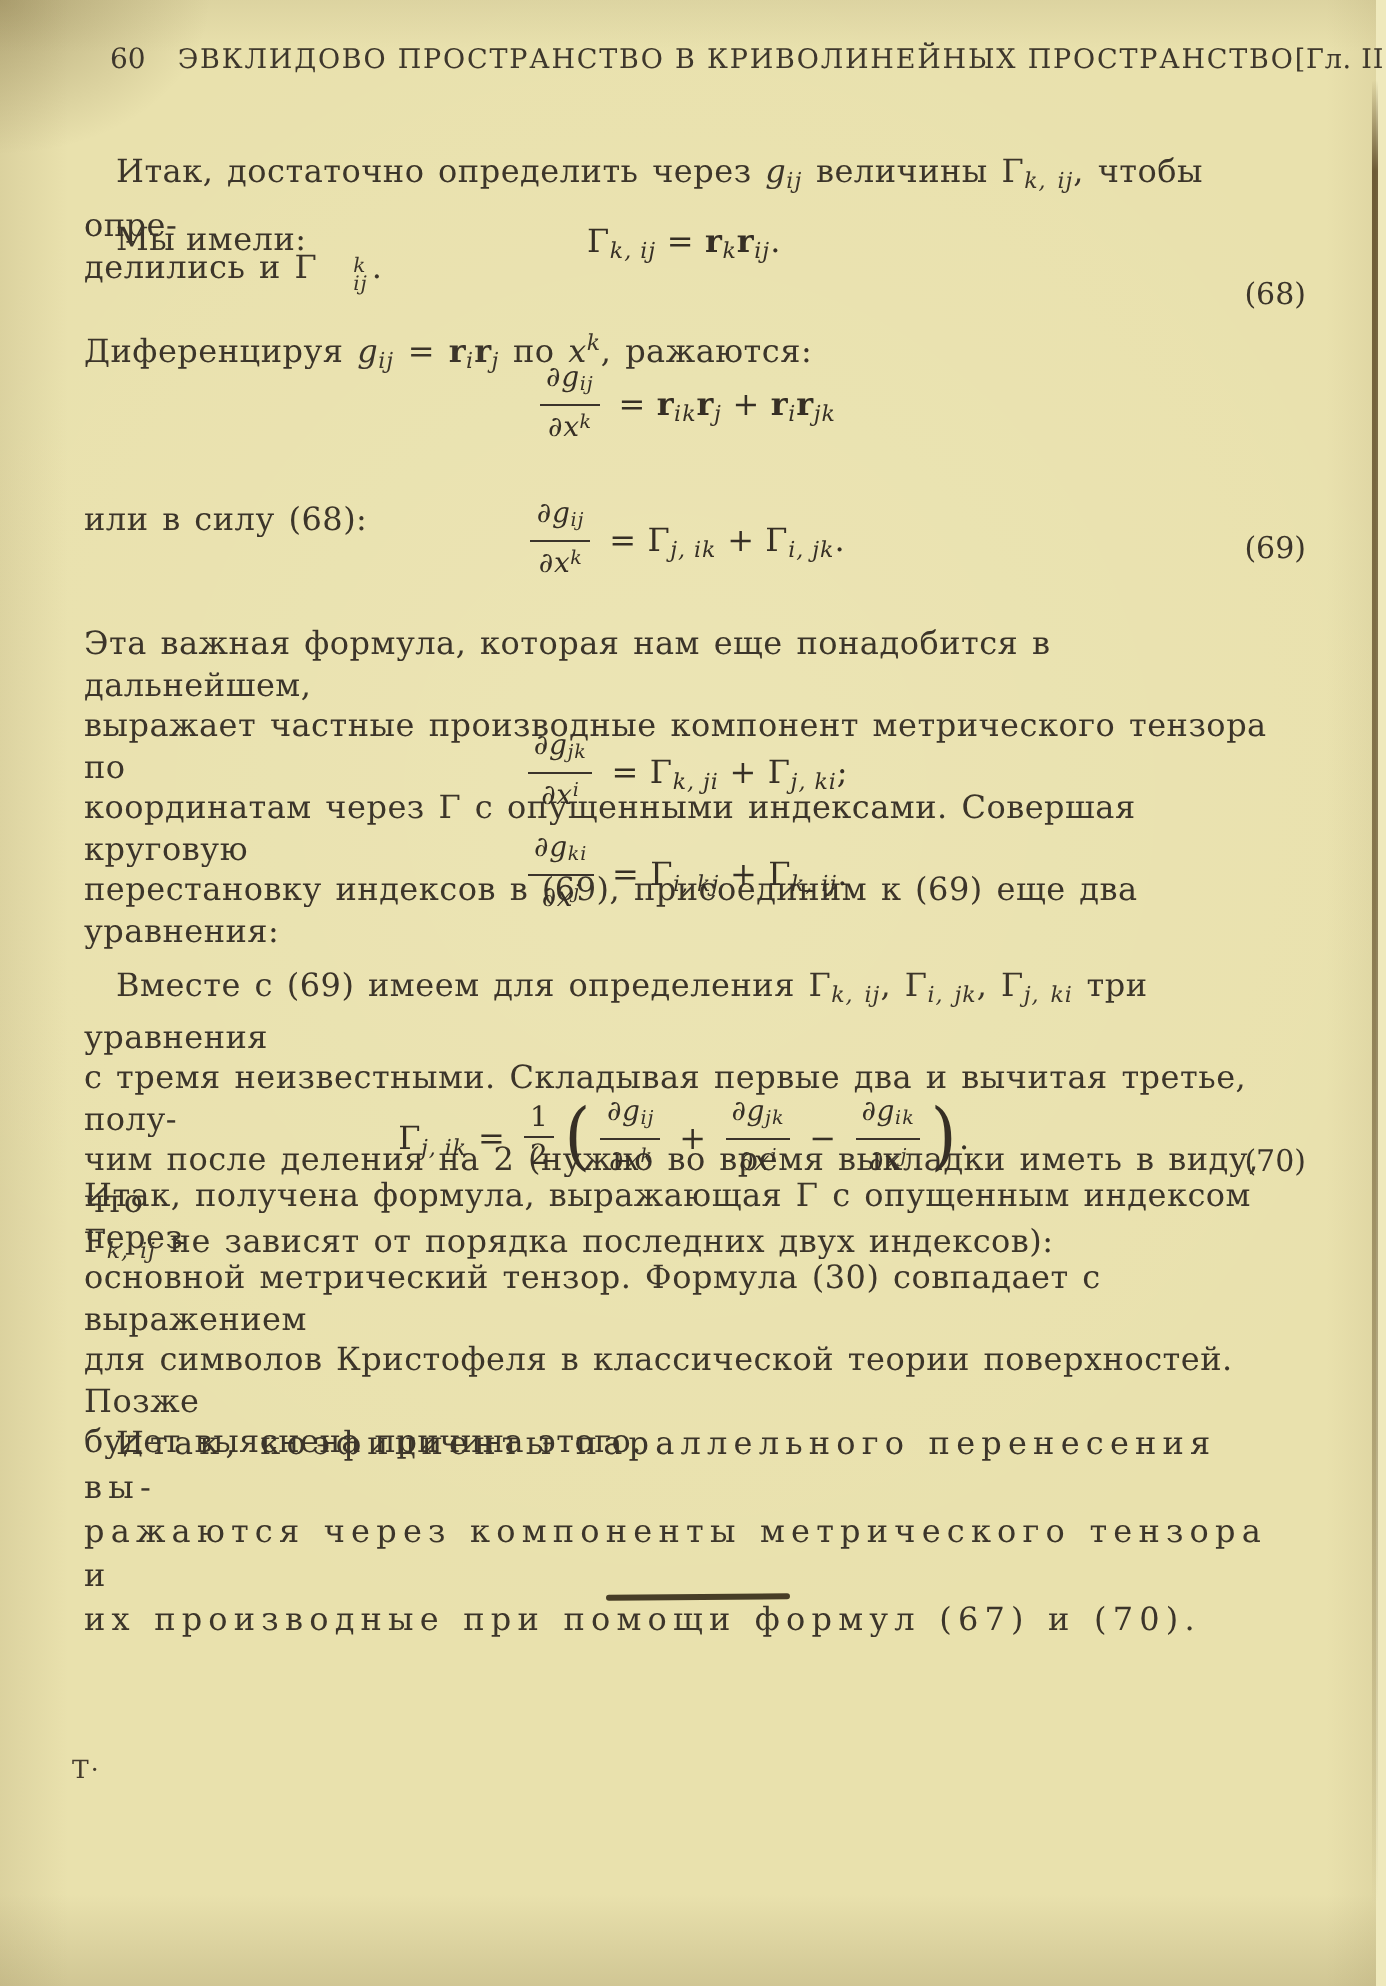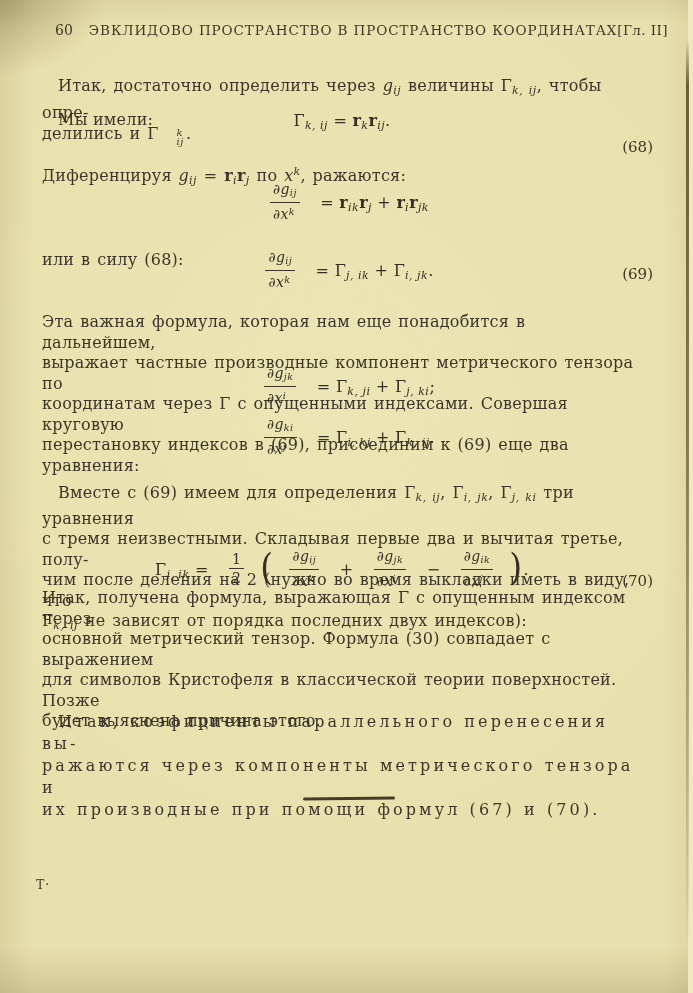--- a/index.html
+++ b/index.html
@@ -61,21 +61,21 @@
   .n69{top:1px;}
   .n70{top:50%;transform:translateY(-58%);}
   
   .rm{}
   .it{font-style:italic;}
   .vec{font-weight:bold;}
   .msub{font-size:11px;font-style:italic;vertical-align:-3px;letter-spacing:.5px;}
   .msup{font-size:11px;font-style:italic;vertical-align:6px;letter-spacing:.3px;}
   .supsub{display:inline-block;vertical-align:-6px;margin:0 2px;text-align:left;}
   .ssa,.ssb{display:block;font-size:10px;font-style:italic;line-height:9px;letter-spacing:.5px;}
-  .frac{display:inline-block;vertical-align:middle;margin:0 15px;position:relative;top:-2px;}
+  .frac{display:inline-block;vertical-align:middle;text-align:center;margin:0 4px;position:relative;top:-2px;}
   .frac .fnum{display:block;font-size:14px;line-height:16px;padding:0 3px 1px;border-bottom:1.4px solid #3b342b;}
   .frac .fden{display:block;font-size:14px;line-height:16px;padding:1px 3px 0;}
   .frac .msub{font-size:9.5px;vertical-align:-2px;}
   .frac .msup{font-size:9.5px;vertical-align:4px;}
   .bigp{
     display:inline-block;font-size:33px;font-weight:400;line-height:0;
     vertical-align:middle;transform:scaleY(1.12);position:relative;top:-2px;margin:0 1px;
   }
   
   .mid-rule{
@@ -86,21 +86,21 @@
 </style>
 </head>
 <body>
 
 <div class="page">
   <div class="edge-strip"></div>
   <div class="edge-line"></div>
 
   <header class="running-head">
     <span class="pg">60</span>
-    <span class="rh-title">ЭВКЛИДОВО ПРОСТРАНСТВО В ПРОСТРАНСТВО КООРДИНАТАХ</span>
+    <span class="rh-title">ЭВКЛИДОВО ПРОСТРАНСТВО В КРИВОЛИНЕЙНЫХ ПРОСТРАНСТВО</span>
     <span class="rh-ch">[Гл. II]</span>
   </header>
 
   <main class="col">
 
     <p class="para indent p1" style="top:59px"><span class="rm">Итак, достаточно определить через </span><span class="it">g</span><span class="msub">ij</span><span class="rm"> величины Γ</span><span class="msub">k, ij</span><span class="rm">, чтобы опре-</span><br><span class="rm">делились и Γ</span><span class="supsub"><span class="ssa">k</span><span class="ssb">ij</span></span><span class="rm">.</span></p>
 
     <div class="eqrow" style="top:110px;height:22px">
       <span class="lead">Мы имели:</span>
       <span class="eqbody"><span class="rm">Γ</span><span class="msub">k, ij</span><span class="rm"> = </span><span class="vec">r</span><span class="msub">k</span><span class="vec">r</span><span class="msub">ij</span><span class="rm">.</span></span>

